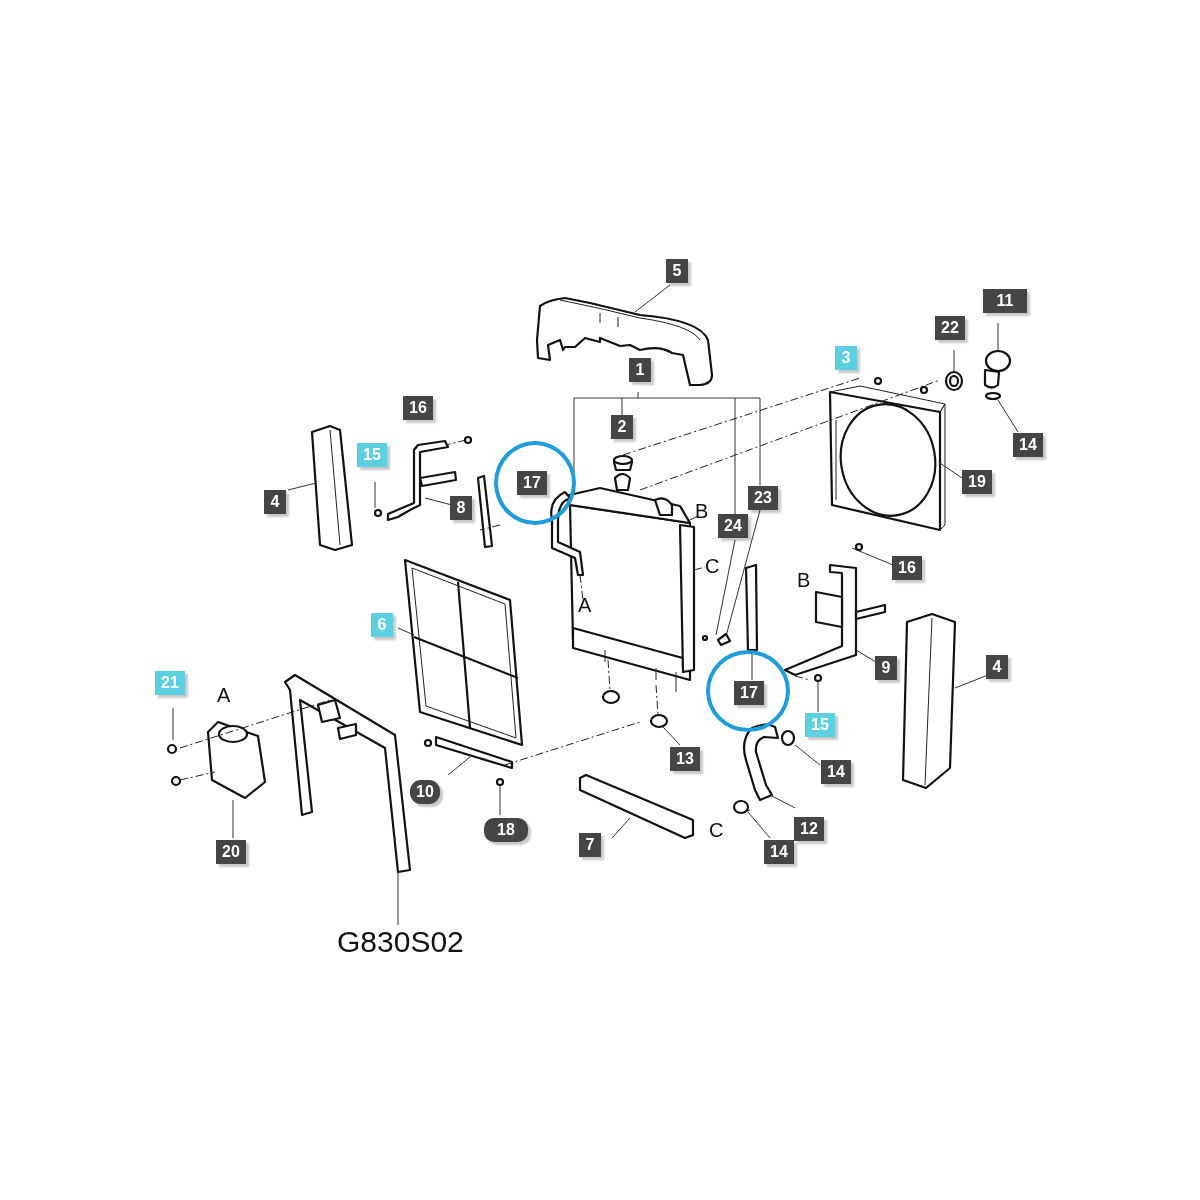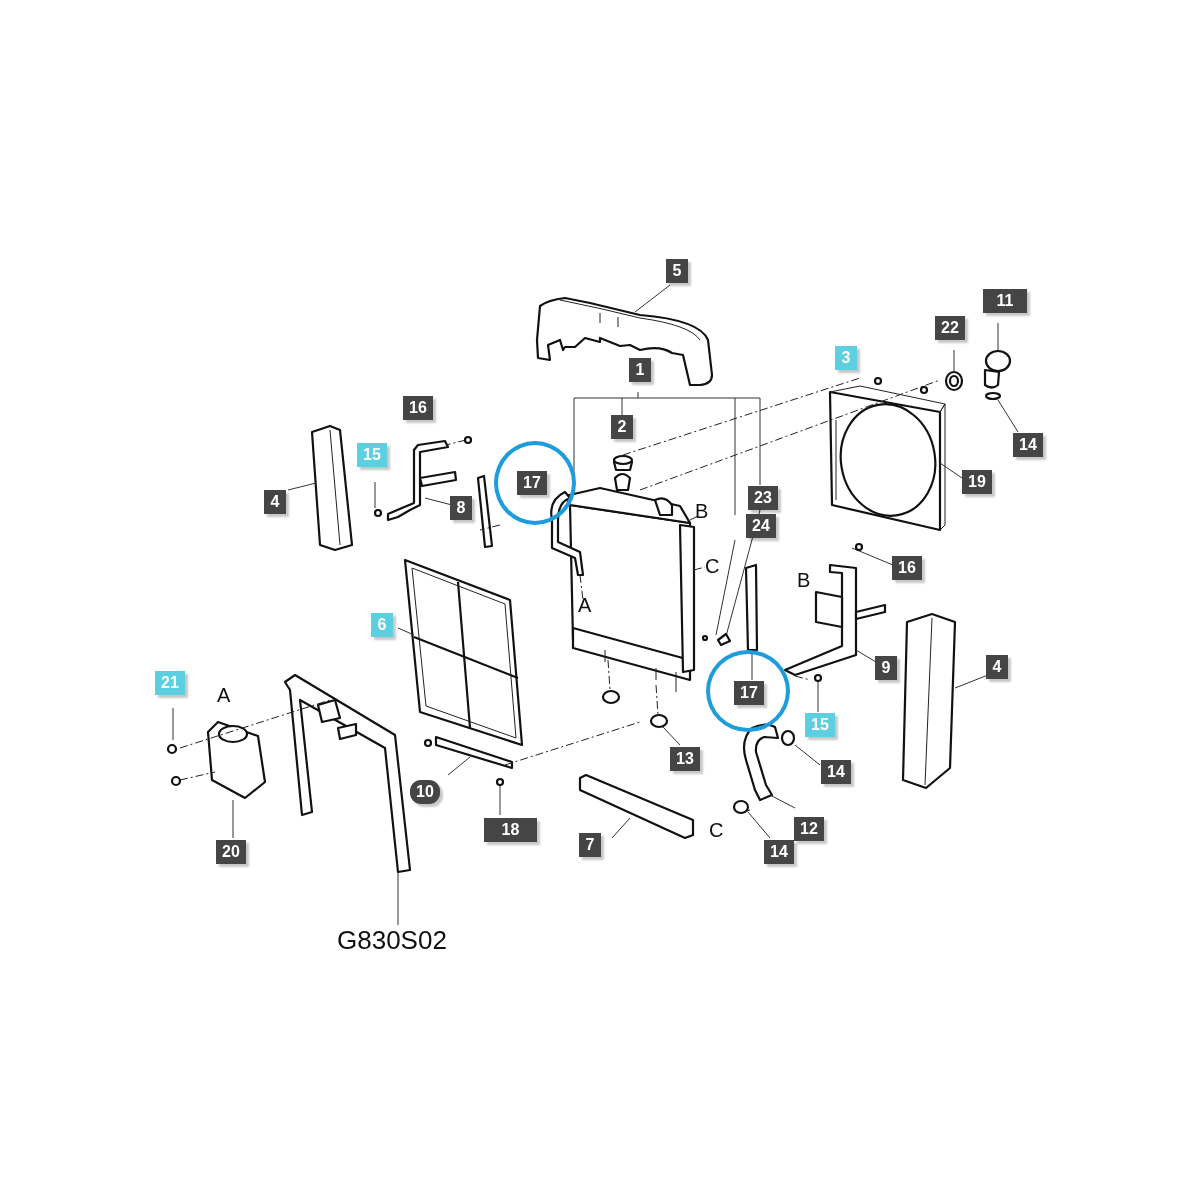--- a/index.html
+++ b/index.html
@@ -11,21 +11,21 @@
       font-family: "Liberation Sans", sans-serif;
       box-shadow: 3px 3px 2px rgba(0,0,0,0.22);
       cursor: pointer;
     }
     .callout.dark { background: #454545; }
     .callout.cyan { background: #5ccfe0; }
     .highlight-ring {
       position: absolute; border: 4px solid #1e9cdb; border-radius: 50%; box-sizing: border-box; pointer-events: none;
     }
     .letter { position: absolute; font-size: 20px; color: #111; font-family: "Liberation Sans", sans-serif; }
-    .diagram-code { position: absolute; font-size: 26px; color: #111; font-family: "Liberation Sans", sans-serif; }
+    .diagram-code { position: absolute; font-size: 30px; color: #111; font-family: "Liberation Sans", sans-serif; }
     svg .part { fill: #fff; stroke: #111; stroke-width: 2.2; stroke-linejoin: round; }
     svg .thin { fill: none; stroke: #222; stroke-width: 1; }
     svg .dash { fill: none; stroke: #222; stroke-width: 1; stroke-dasharray: 8 3 2 3; }
     svg .leader { fill: none; stroke: #333; stroke-width: 1; }
   </style>
 </head>
 <body>
 
 <div id="canvas">
 
@@ -220,29 +220,29 @@
   <div class="callout dark" style="left:935px;top:316px;width:30px;">22</div>
   <div class="callout cyan" style="left:835px;top:346px;">3</div>
   <div class="callout dark" style="left:1013px;top:433px;width:30px;">14</div>
   <div class="callout dark" style="left:403px;top:396px;width:30px;">16</div>
   <div class="callout cyan" style="left:357px;top:443px;width:30px;">15</div>
   <div class="callout dark" style="left:264px;top:490px;">4</div>
   <div class="callout dark" style="left:450px;top:496px;">8</div>
   <div class="callout dark" style="left:517px;top:471px;width:30px;">17</div>
   <div class="callout dark" style="left:962px;top:470px;width:30px;">19</div>
   <div class="callout dark" style="left:748px;top:486px;width:30px;">23</div>
-  <div class="callout dark" style="left:746px;top:514px;width:30px;">24</div>
+  <div class="callout dark" style="left:718px;top:514px;width:30px;">24</div>
   <div class="callout dark" style="left:892px;top:556px;width:30px;">16</div>
   <div class="callout cyan" style="left:371px;top:613px;">6</div>
   <div class="callout dark" style="left:875px;top:656px;">9</div>
   <div class="callout dark" style="left:986px;top:655px;">4</div>
   <div class="callout cyan" style="left:155px;top:671px;width:30px;">21</div>
   <div class="callout dark" style="left:734px;top:681px;width:30px;">17</div>
   <div class="callout cyan" style="left:805px;top:713px;width:30px;">15</div>
   <div class="callout dark" style="left:670px;top:747px;width:30px;">13</div>
   <div class="callout dark" style="left:821px;top:760px;width:30px;">14</div>
   <div class="callout dark" style="left:410px;top:780px;width:30px;border-radius:11px;">10</div>
-  <div class="callout dark" style="left:484px;top:818px;width:53px;">18</div>
+  <div class="callout dark" style="left:484px;top:818px;width:44px;border-radius:10px;">18</div>
   <div class="callout dark" style="left:794px;top:806px;width:30px;margin-top:11px;">12</div>
   <div class="callout dark" style="left:216px;top:840px;width:30px;">20</div>
   <div class="callout dark" style="left:579px;top:833px;">7</div>
   <div class="callout dark" style="left:764px;top:840px;width:30px;">14</div>
 </div>
 
 </body></html>

